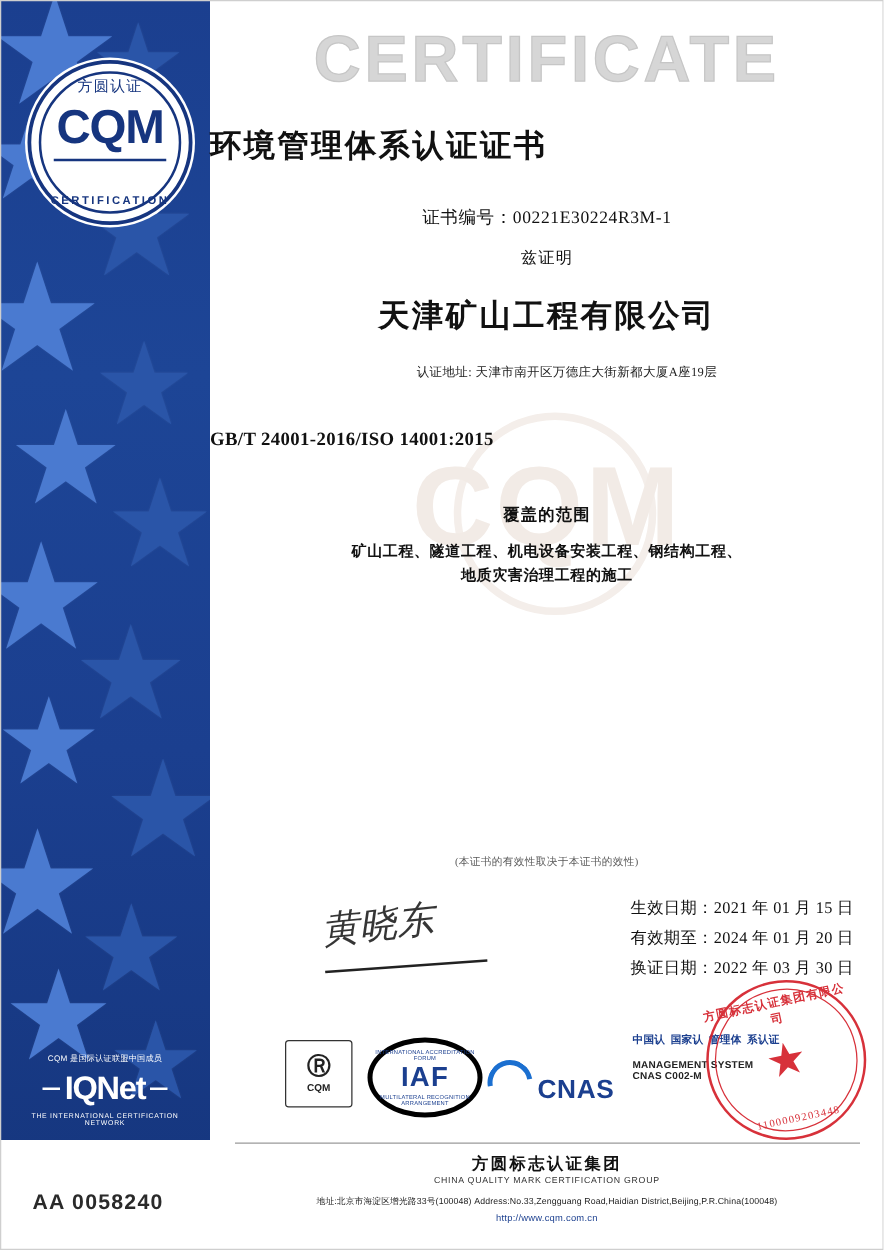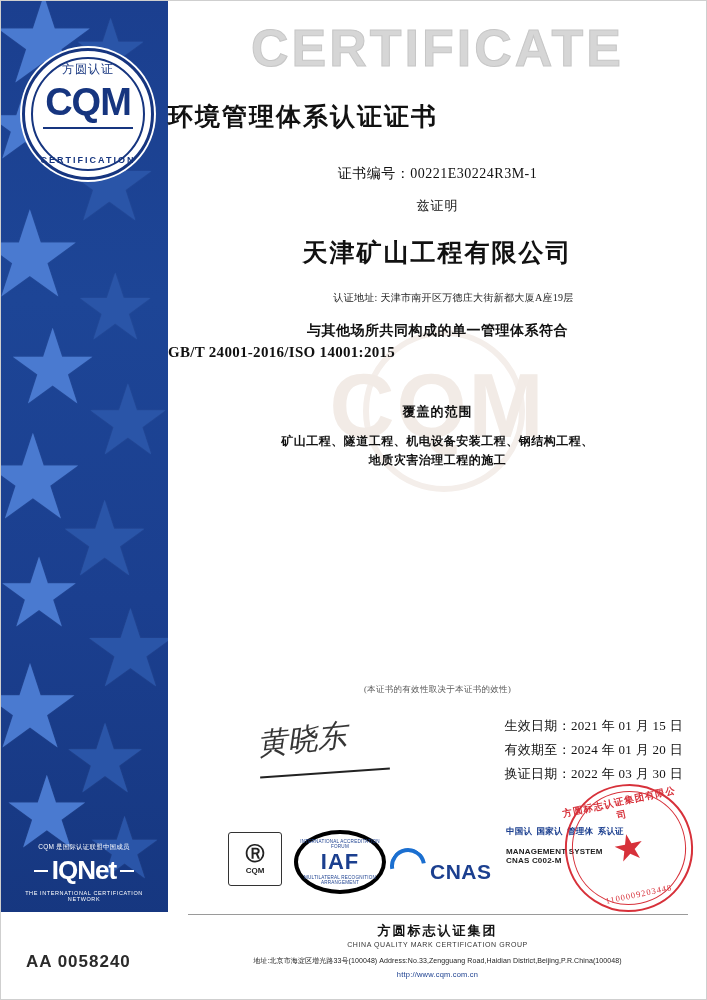--- a/index.html
+++ b/index.html
@@ -333,21 +333,20 @@
 
     <div class="title-cn">环境管理体系认证证书</div>
 
     <div class="cert-no">
       <span>证书编号：</span><span>00221E30224R3M-1</span>
     </div>
 
     <div class="hereby">兹证明</div>
     <div class="company">天津矿山工程有限公司</div>
     <div class="address">认证地址: 天津市南开区万德庄大街新都大厦A座19层</div>
-    <div class="scope-line">与其他场所共同构成的单一管理体系符合</div>
     <div class="standard">GB/T 24001-2016/ISO 14001:2015</div>
 
     <div class="cover-label">覆盖的范围</div>
     <div class="cover-body">
       <div>矿山工程、隧道工程、机电设备安装工程、钢结构工程、</div>
       <div>地质灾害治理工程的施工</div>
     </div>
 
     <div class="note">(本证书的有效性取决于本证书的效性)</div>
 

